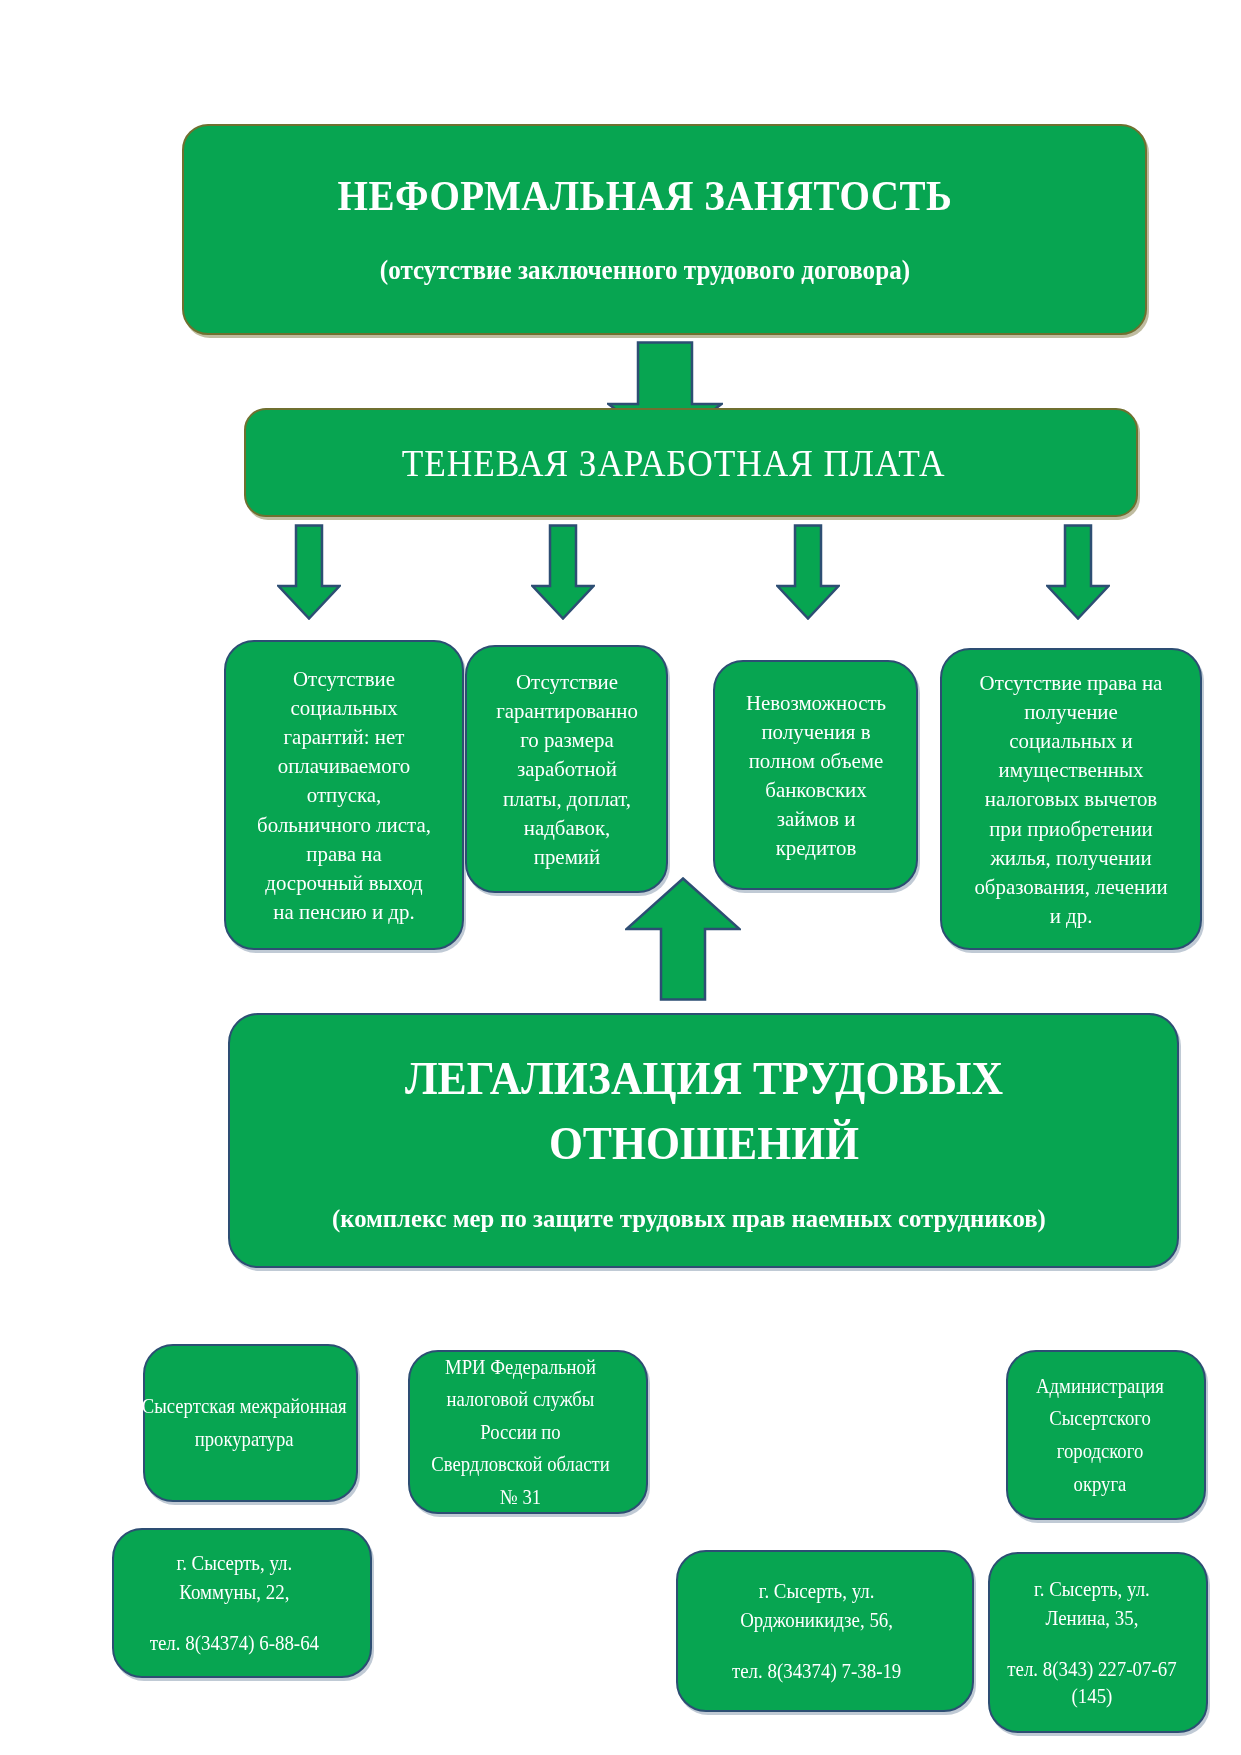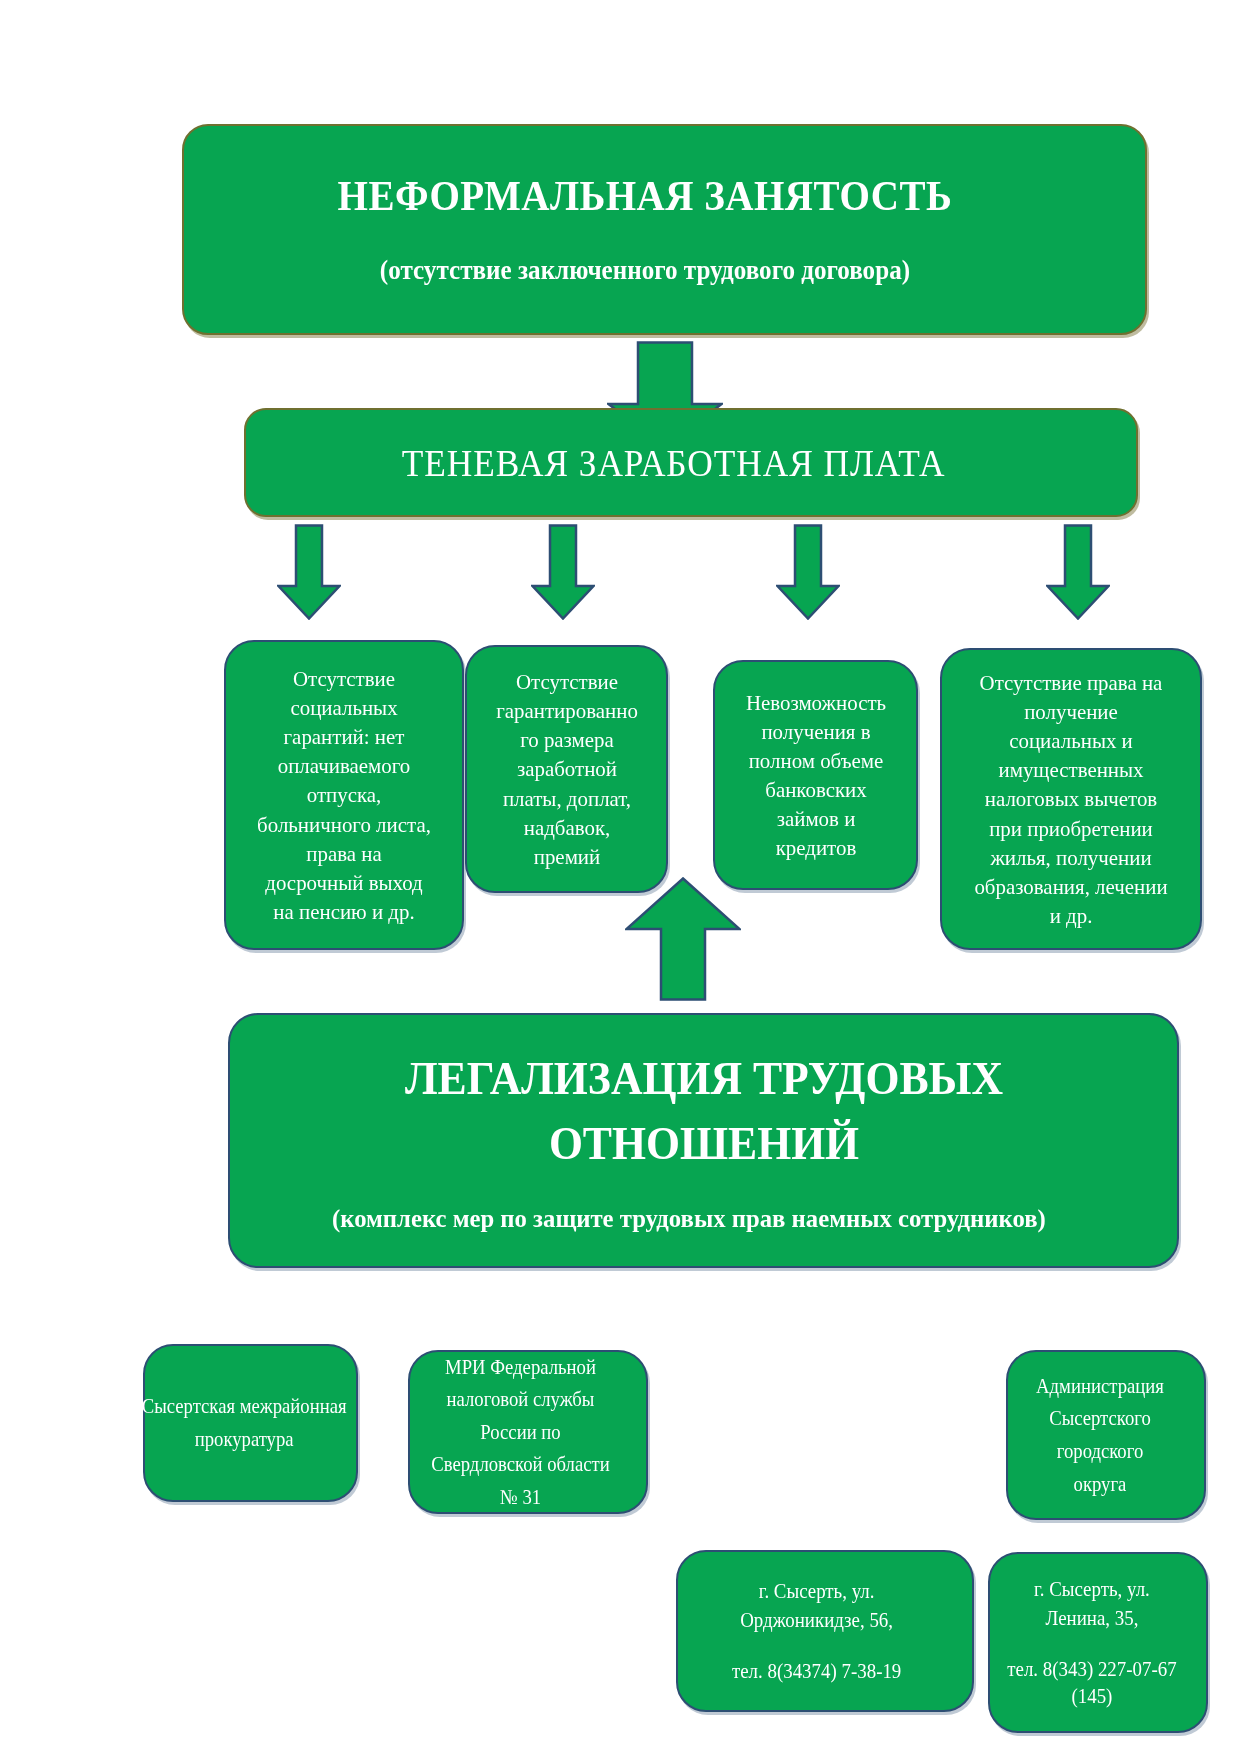--- a/index.html
+++ b/index.html
@@ -142,20 +142,26 @@
   <div class="gbox navy" style="left:143px;top:1344px;width:215px;height:158px;">
     <div class="inst-text">Сысертская межрайонная прокуратура</div>
   </div>
   <div class="gbox navy" style="left:408px;top:1350px;width:240px;height:164px;">
     <div class="inst-text" style="max-width:205px;">МРИ Федеральной налоговой службы России по Свердловской области № 31</div>
   </div>
   <div class="gbox navy" style="left:1006px;top:1350px;width:200px;height:170px;">
     <div class="inst-text" style="max-width:160px;">Администрация Сысертского городского округа</div>
   </div>
 
+  <div class="gbox navy" style="left:112px;top:1528px;width:260px;height:150px;">
+    <div class="addr-wrap">
+      <div class="addr-line addr-a1">г. Сысерть, ул. Коммуны, 22,</div>
+      <div class="addr-phone">тел. 8(34374) 6-88-64</div>
+    </div>
+  </div>
   <div class="gbox navy" style="left:676px;top:1550px;width:298px;height:162px;">
     <div class="addr-wrap">
       <div class="addr-line" style="max-width:240px;margin:0 auto;">г. Сысерть, ул. Орджоникидзе, 56,</div>
       <div class="addr-phone">тел. 8(34374) 7-38-19</div>
     </div>
   </div>
   <div class="gbox navy" style="left:988px;top:1552px;width:220px;height:181px;">
     <div class="addr-wrap">
       <div class="addr-line addr-a4">г. Сысерть, ул. Ленина, 35,</div>
       <div class="addr-phone phone-a4">тел. 8(343) 227-07-67 (145)</div>

